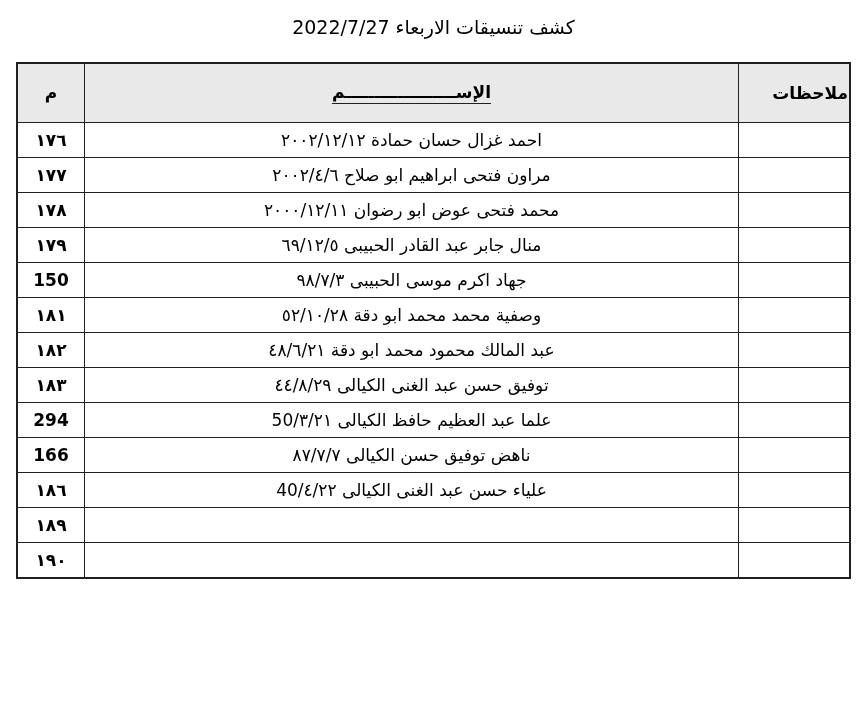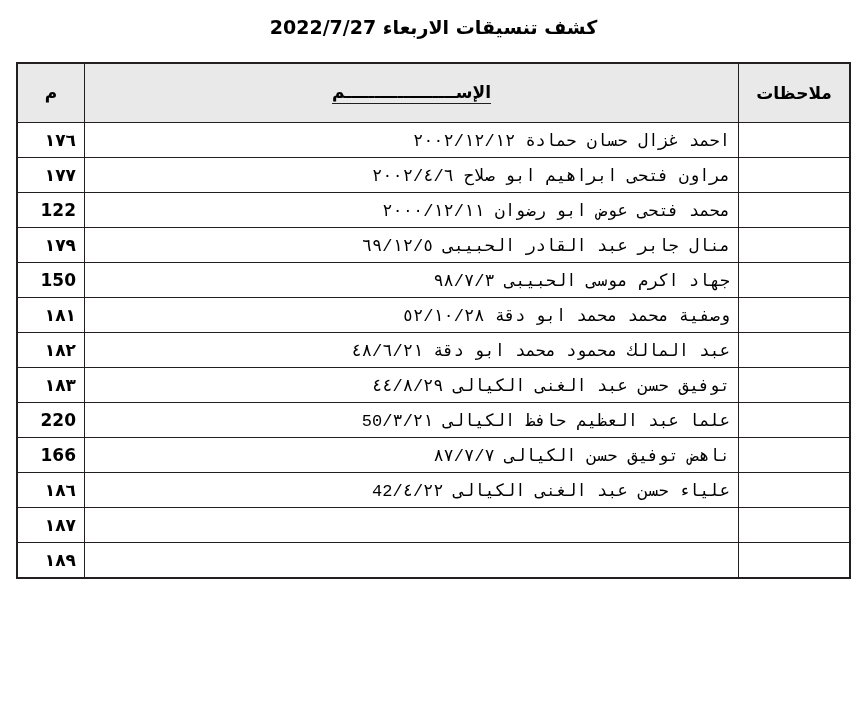--- a/index.html
+++ b/index.html
@@ -21,21 +21,21 @@
     position: relative;
     box-sizing: border-box;
   }
   .doc-title {
     position: absolute;
     top: 16px;
     right: 0;
     left: 0;
     text-align: center;
     font-size: 19px;
-    font-weight: bold;
+    font-weight: normal;
     letter-spacing: 0px;
     direction: rtl;
   }
   .table-wrap {
     position: absolute;
     top: 62px;
     right: 16px;
     left: 16px;
   }
   table.sheet {
@@ -52,40 +52,38 @@
   }
   table.sheet th {
     background: #e9e9e9;
     font-weight: bold;
     font-size: 17px;
     height: 56px;
     vertical-align: middle;
   }
   .col-num { width: 64px; text-align: center; }
   .col-name { text-align: center; }
-  .col-notes { width: 108px; text-align: center; margin-left: 44px; }
+  .col-notes { width: 108px; text-align: right; margin-left: 44px; }
 
   table.sheet td {
     height: 34px;
     font-size: 17px;
     vertical-align: middle;
     padding: 0 8px;
-    text-align: right;
   }
   td.num-cell {
     text-align: center;
     font-weight: bold;
     font-size: 17px;
     padding: 0;
   }
   td.name-cell {
     text-align: center;
     direction: rtl;
     white-space: nowrap;
-    font-family: Liberation Mono, monospace;
   }
   td.notes-cell {
     padding: 0;
   }
   .head-name-inner {
     display: inline-block;
     position: relative;
     padding: 0 4px;
   }
   .head-name-inner .underline {
@@ -124,21 +122,21 @@
           <td class="num-cell">١٧٦</td>
         </tr>
         <tr>
           <td class="notes-cell"></td>
           <td class="name-cell">مراون فتحى ابراهيم ابو صلاح ٢٠٠٢/٤/٦</td>
           <td class="num-cell">١٧٧</td>
         </tr>
         <tr>
           <td class="notes-cell"></td>
           <td class="name-cell">محمد فتحى عوض ابو رضوان ٢٠٠٠/١٢/١١</td>
-          <td class="num-cell">122</td>
+          <td class="num-cell">١٧٨</td>
         </tr>
         <tr>
           <td class="notes-cell"></td>
           <td class="name-cell">منال جابر عبد القادر الحبيبى ٦٩/١٢/٥</td>
           <td class="num-cell">١٧٩</td>
         </tr>
         <tr>
           <td class="notes-cell"></td>
           <td class="name-cell">جهاد اكرم موسى الحبيبى ٩٨/٧/٣</td>
           <td class="num-cell">150</td>
@@ -154,39 +152,39 @@
           <td class="num-cell">١٨٢</td>
         </tr>
         <tr>
           <td class="notes-cell"></td>
           <td class="name-cell">توفيق حسن عبد الغنى الكيالى ٤٤/٨/٢٩</td>
           <td class="num-cell">١٨٣</td>
         </tr>
         <tr>
           <td class="notes-cell"></td>
           <td class="name-cell">علما عبد العظيم حافظ الكيالى 50/٣/٢١</td>
-          <td class="num-cell">220</td>
+          <td class="num-cell">294</td>
         </tr>
         <tr>
           <td class="notes-cell"></td>
           <td class="name-cell">ناهض توفيق حسن الكيالى ٨٧/٧/٧</td>
           <td class="num-cell">166</td>
         </tr>
         <tr>
           <td class="notes-cell"></td>
-          <td class="name-cell">علياء حسن عبد الغنى الكيالى 42/٤/٢٢</td>
+          <td class="name-cell">علياء حسن عبد الغنى الكيالى 40/٤/٢٢</td>
           <td class="num-cell">١٨٦</td>
         </tr>
         <tr>
           <td class="notes-cell"></td>
           <td class="name-cell"></td>
-          <td class="num-cell">١٨٧</td>
+          <td class="num-cell">١٨٩</td>
         </tr>
         <tr>
           <td class="notes-cell"></td>
           <td class="name-cell"></td>
-          <td class="num-cell">١٨٩</td>
+          <td class="num-cell">١٩٠</td>
         </tr>
       </tbody>
     </table>
   </div>
 
 </div>
 
 </body></html>

